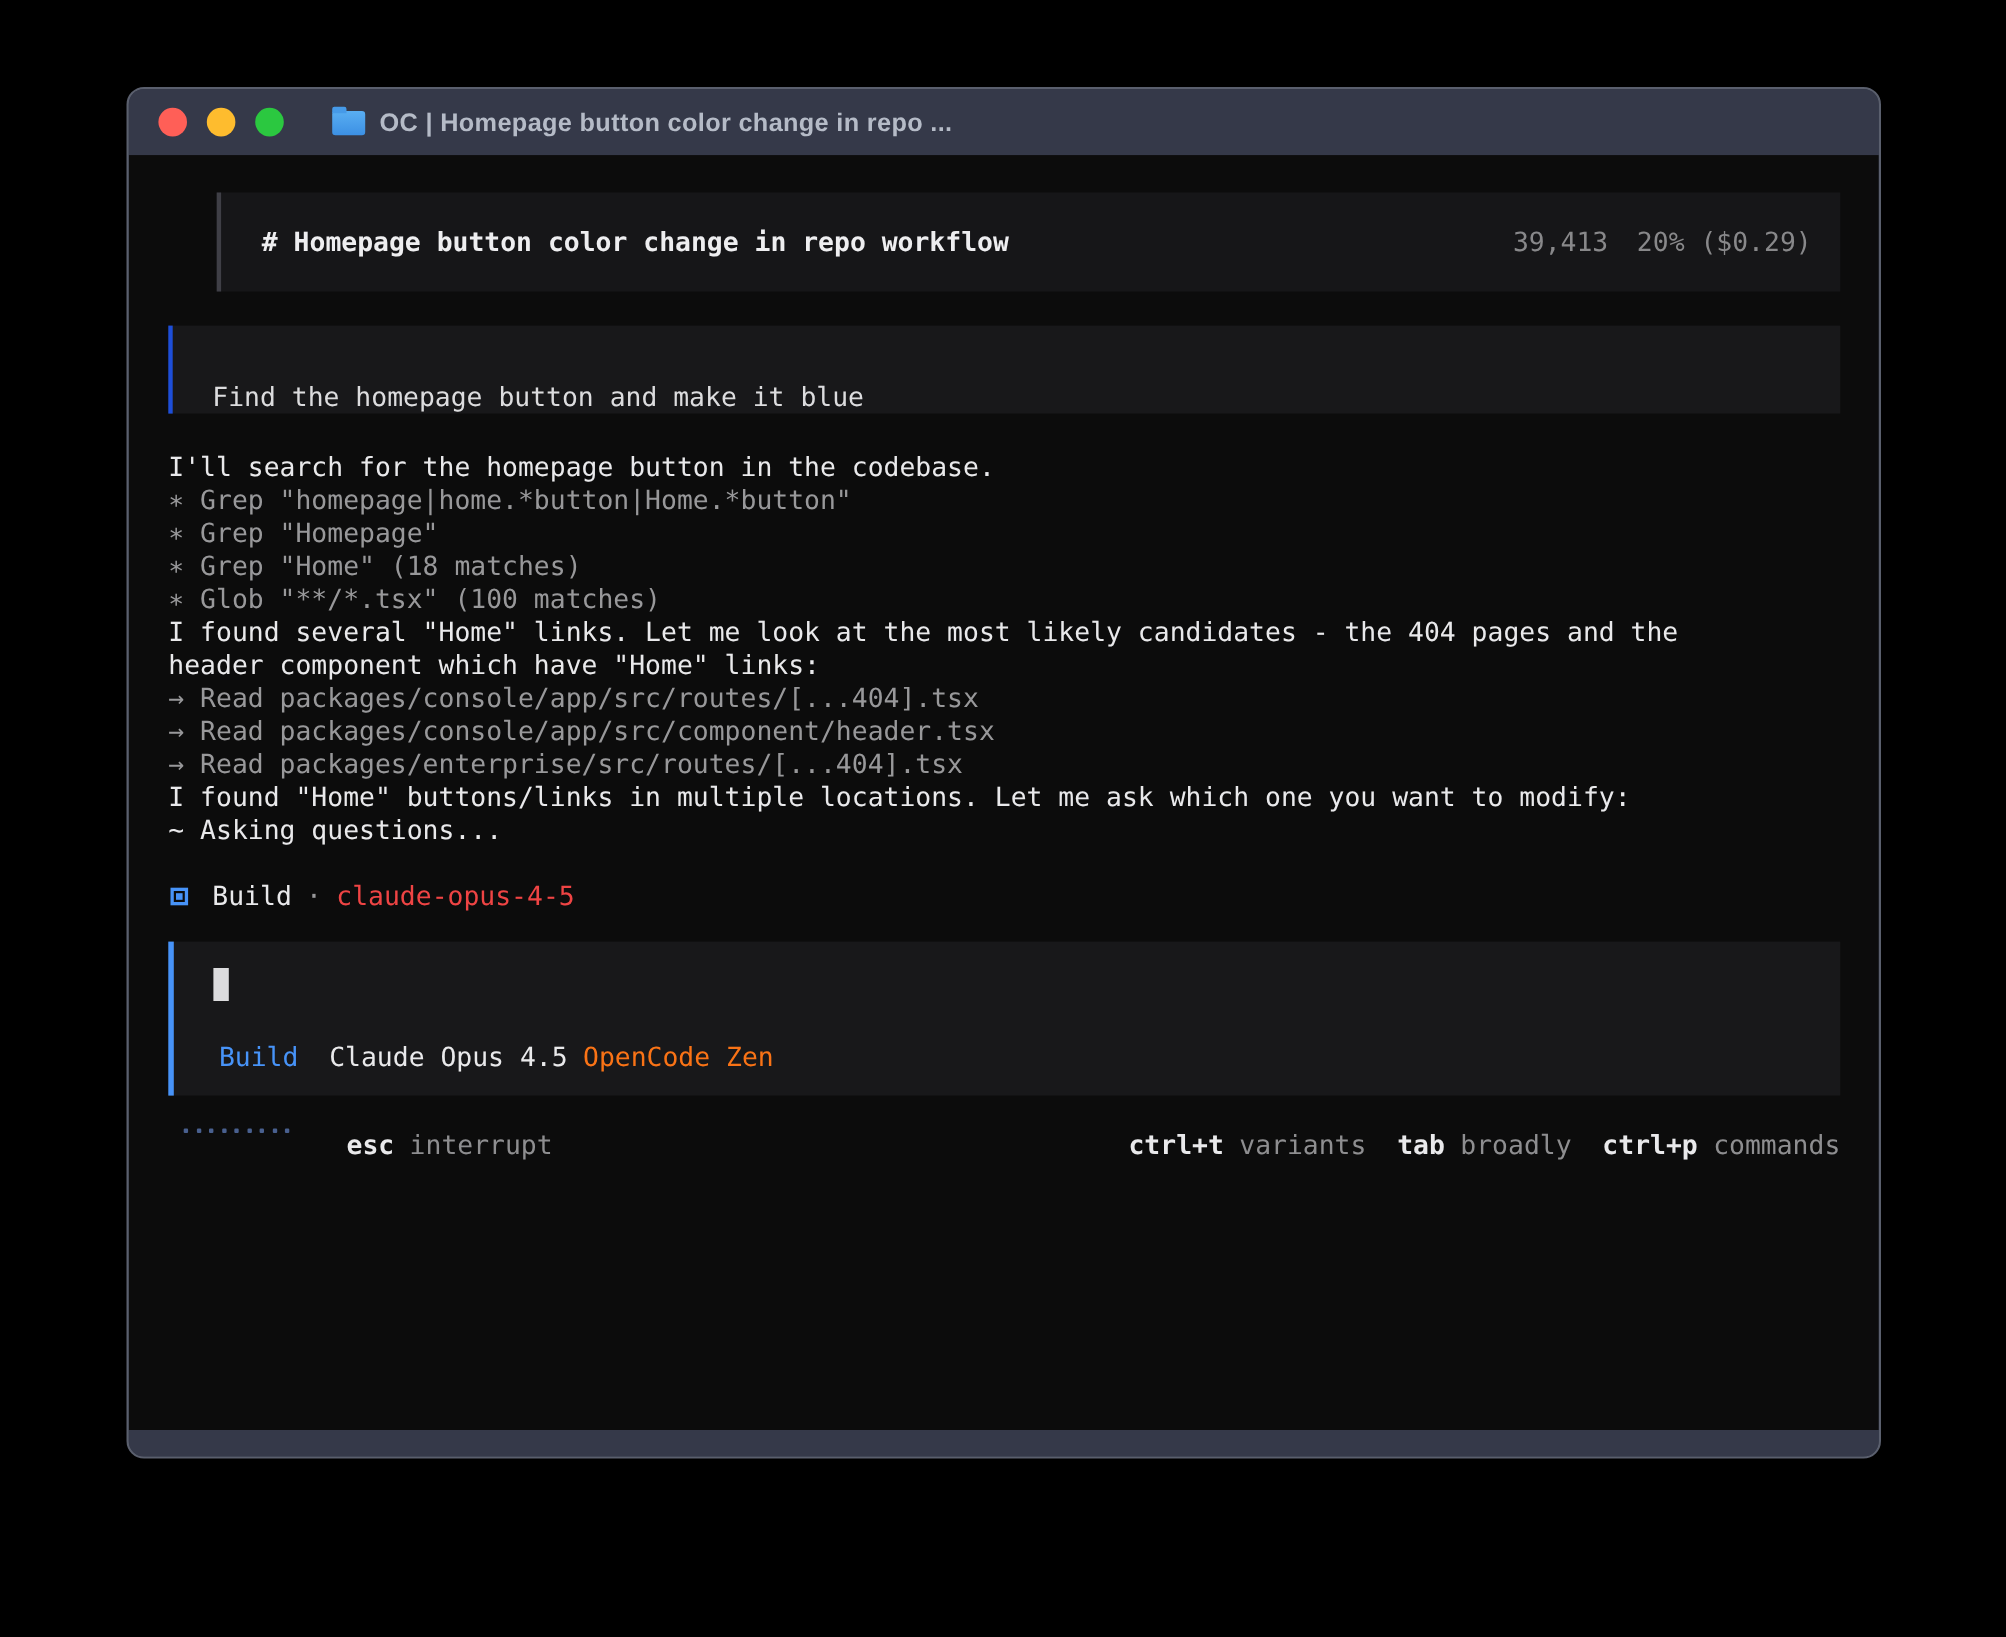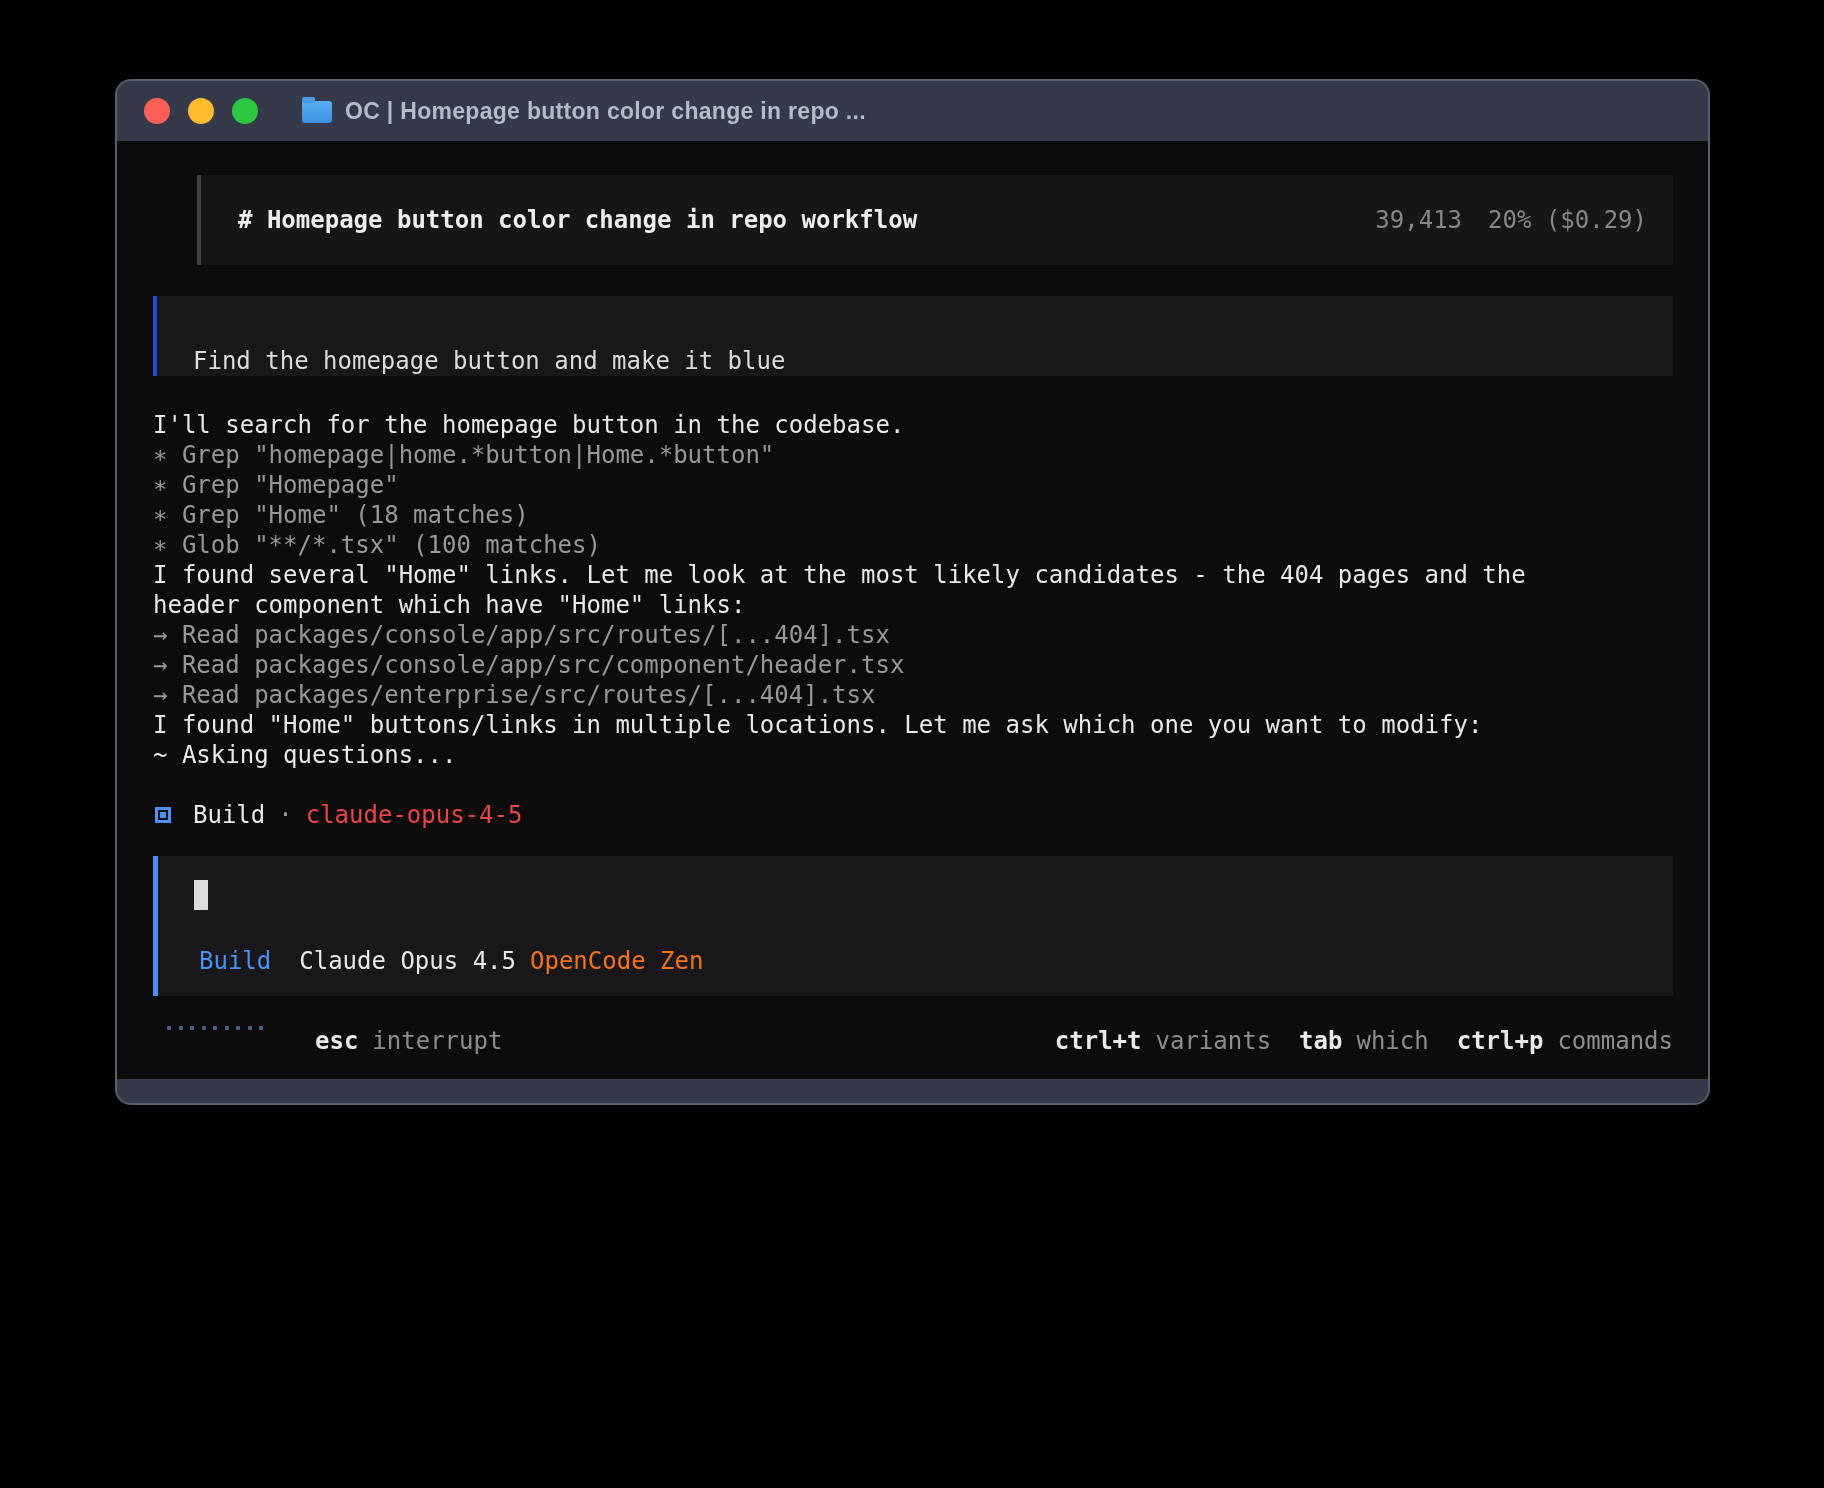--- a/index.html
+++ b/index.html
@@ -1,20 +1,20 @@
 <!DOCTYPE html>
 <html><head>
 <meta charset="utf-8">
 <style>
   * { margin:0; padding:0; box-sizing:border-box; }
   html,body { width:1824px; height:1488px; background:#000; overflow:hidden; }
   body { position:relative; font-family:"DejaVu Sans Mono", monospace; }
 
   .window {
-    position:absolute; left:115px; top:79px; width:1595px; height:1026px;
+    position:absolute; left:115px; top:79px; width:1595px; height:1247px;
     background:#353949; border:2px solid #5a5f6d; border-radius:16px;
     overflow:hidden; display:flex; flex-direction:column;
   }
 
   
   .titlebar { height:60px; flex:0 0 60px; display:flex; align-items:center; padding-left:27px; background:#353949; }
   .tl { width:26px; height:26px; border-radius:50%; margin-right:18px; flex:0 0 auto; }
   .tl-red { background:#ff5f57; }
   .tl-yellow { background:#febc2e; }
   .tl-green { background:#2bc840; }
@@ -141,21 +141,21 @@
         <span class="key">esc</span>
         <span class="hint">interrupt</span>
       </span>
       <span class="shortcuts">
         <span class="sc">
           <span class="key">ctrl+t</span>
           <span class="hint">variants</span>
         </span>
         <span class="sc">
           <span class="key">tab</span>
-          <span class="hint">which</span>
+          <span class="hint">broadly</span>
         </span>
         <span class="sc">
           <span class="key">ctrl+p</span>
           <span class="hint">commands</span>
         </span>
       </span>
     </div>
 
   </div>
 

